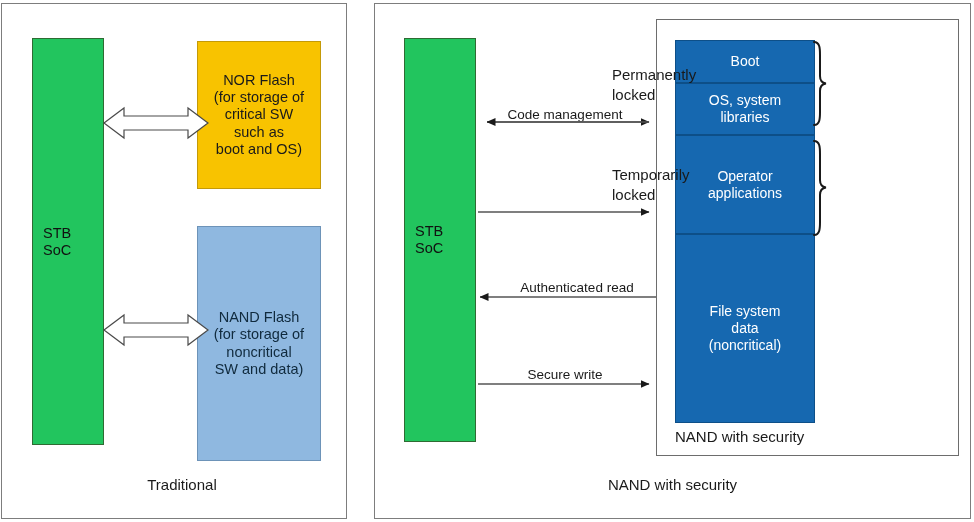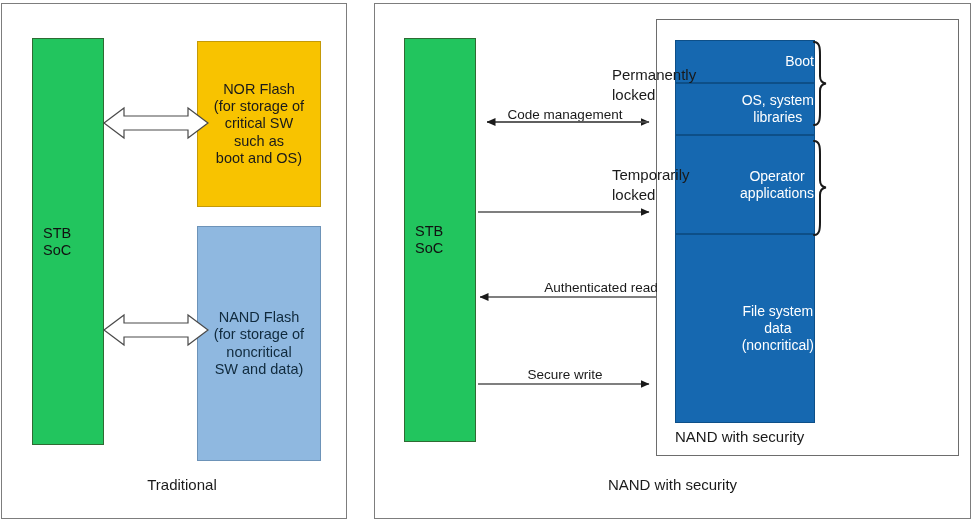--- a/index.html
+++ b/index.html
@@ -12,21 +12,21 @@
 
   .block{position:absolute;box-sizing:border-box;display:flex;align-items:center;justify-content:center;text-align:center;line-height:1.18;}
 
   .soc{background:#22c55e;border:1px solid #2f6b33;color:#111111;font-size:14.5px;}
   .soc .soc-label{position:absolute;left:10px;top:50%;transform:translateY(-50%);text-align:left;white-space:pre-line;}
 
   .nor{background:#f8c300;border:1px solid #c49a08;color:#1a1a1a;font-size:14.5px;}
   .nand{background:#8fb8e0;border:1px solid #6d93b8;color:#102a3d;font-size:14.5px;}
 
   .nand-container{position:absolute;background:#ffffff;border:1px solid #6d6d6d;box-sizing:border-box;}
-  .seg{position:absolute;box-sizing:border-box;background:#1668b0;border:1px solid #0d4f88;color:#ffffff;font-size:14px;display:flex;align-items:center;justify-content:flex-end;text-align:center;line-height:1.2;}
+  .seg{position:absolute;box-sizing:border-box;background:#1668b0;border:1px solid #0d4f88;color:#ffffff;font-size:14px;display:flex;align-items:center;justify-content:center;text-align:center;line-height:1.2;}
 
   .caption{position:absolute;font-size:15px;color:#1a1a1a;text-align:center;}
   .inner-caption{position:absolute;font-size:15px;color:#1a1a1a;}
 
   .arrow-label{position:absolute;font-size:13.5px;color:#1a1a1a;text-align:center;white-space:nowrap;}
   .brace-label{position:absolute;font-size:15px;color:#1a1a1a;line-height:1.3;white-space:pre-line;}
 
   svg.overlay{position:absolute;left:0;top:0;width:974px;height:522px;pointer-events:none;}
   .txt-pre{white-space:pre-line;}
 </style>
@@ -35,21 +35,21 @@
 
 <div id="root">
 
   <div class="panel" id="panel-left">
 
     <div class="block soc" style="left:30px;top:34px;width:72px;height:407px;">
       <span class="soc-label txt-pre">STB
 SoC</span>
     </div>
 
-    <div class="block nor txt-pre" style="left:195px;top:37px;width:124px;height:166px;">
+    <div class="block nor txt-pre" style="left:195px;top:37px;width:124px;height:148px;">
       <span>NOR Flash
 (for storage of
 critical SW
 such as
 boot and OS)</span>
     </div>
 
     <div class="block nand txt-pre" style="left:195px;top:222px;width:124px;height:235px;">
       <span>NAND Flash
 (for storage of
@@ -92,21 +92,21 @@
       <div class="inner-caption" style="left:18px;top:408px;">NAND with security</div>
     </div>
 
     <div class="brace-label" style="left:237px;top:61px;">Permanently
 locked</div>
 
     <div class="brace-label" style="left:237px;top:161px;">Temporarily
 locked</div>
 
     <div class="arrow-label" style="left:100px;top:103px;width:180px;">Code management</div>
-    <div class="arrow-label" style="left:100px;top:276px;width:204px;margin-left:24px;">Authenticated read</div>
+    <div class="arrow-label" style="left:100px;top:276px;width:204px;">Authenticated read</div>
     <div class="arrow-label" style="left:100px;top:363px;width:180px;">Secure write</div>
 
     <div class="caption" style="left:0px;top:472px;width:595px;">NAND with security</div>
   </div>
 
   <svg class="overlay" viewBox="0 0 974 522" xmlns="http://www.w3.org/2000/svg">
     <defs>
       <marker id="solid-arrow-r" markerWidth="9" markerHeight="8" refX="8.5" refY="4" orient="auto" markerUnits="userSpaceOnUse">
         <path d="M0,0 L9,4 L0,8 z" fill="#1a1a1a"></path>
       </marker>

